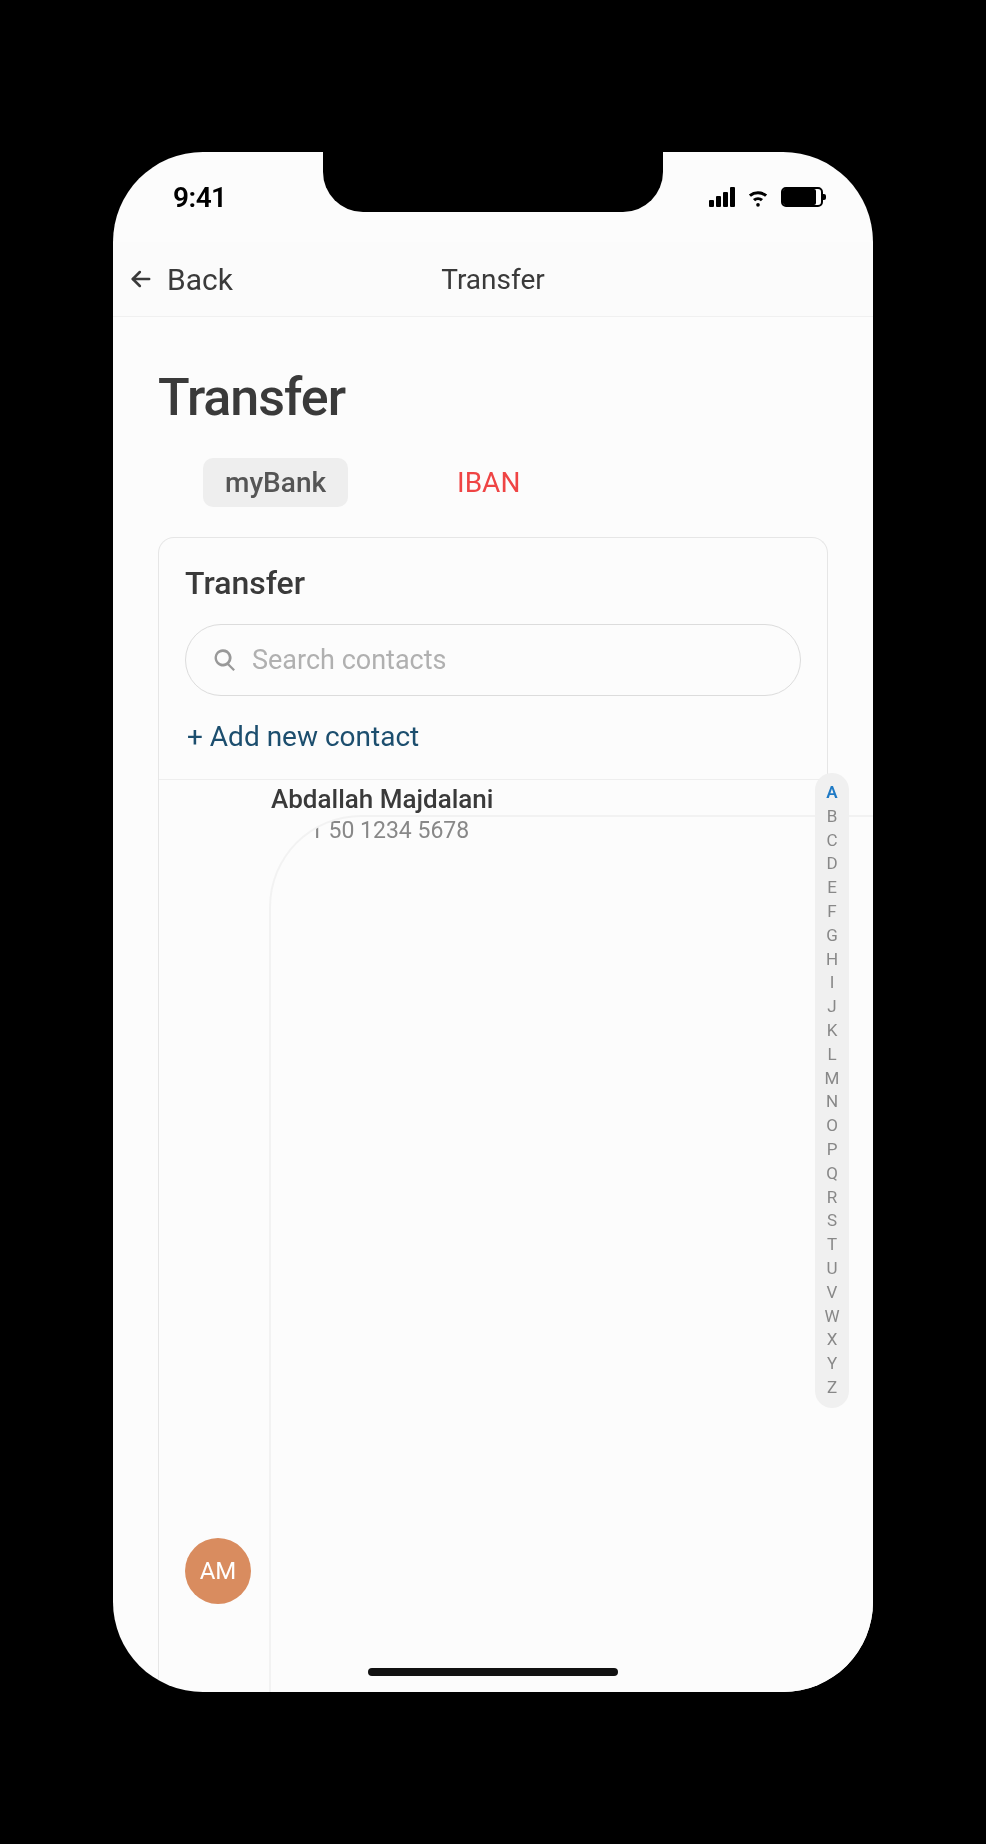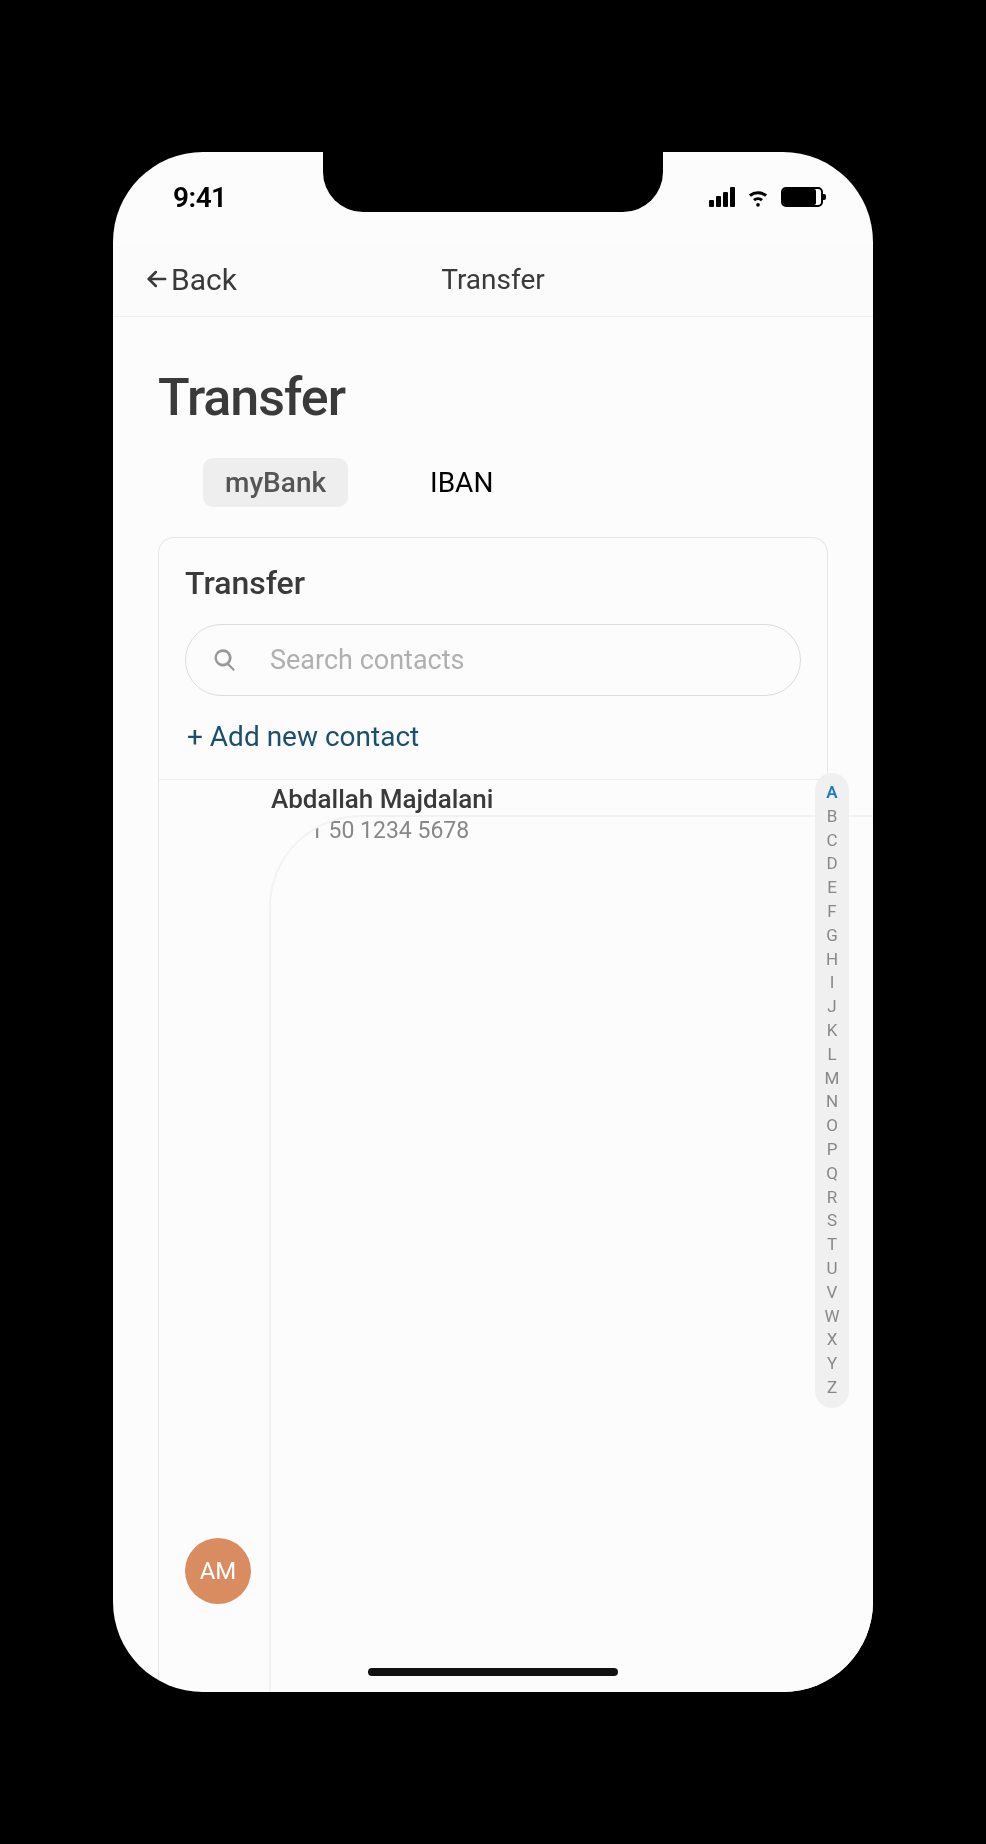--- a/index.html
+++ b/index.html
@@ -68,47 +68,47 @@
 
   .navbar {
     height: 75px;
     display: flex;
     align-items: center;
     position: relative;
     border-bottom: 1px solid #f0f0f0;
     background:#fbfbfb;
   }
   .back {
-    display: flex; align-items: center; gap: 0;
-    padding-left: 30px;
+    display: flex; align-items: center; gap: 12px;
+    padding-left: 14px;
     color: #3a3a3a;
     font-size: 30px;
   }
   .back svg { width: 28px; height: 28px; stroke:#3a3a3a; }
   .nav-title {
     position: absolute; left:0; right:0;
     text-align: center;
     font-size: 28px;
     color: #3a3a3a;
     pointer-events: none;
   }
 
   .content { padding: 50px 45px 0 45px; }
   .big-title {
     font-size: 52px;
     font-weight: 500;
     color: #3a3a3a;
     letter-spacing: -1px;
   }
   .tabs {
-    display: flex; gap: 60px;
+    display: flex; gap: 87px;
     padding: 30px 0 20px 45px;
     font-size: 28px;
   }
-  .tab { color:#000000; padding:8px 22px; border-radius:10px;}
+  .tab { color:#ef4444; padding:8px 22px; border-radius:10px;}
   .tab.active { background:#eeeeee; color:#555; font-weight:500;}
 
   .card {
     border: 1px solid #e6e6e6;
     border-radius: 16px 16px 0 0;
     border-bottom: none;
     margin-top: 10px;
     padding-top: 26px;
   }
   .card-inner { padding: 0 26px; }
@@ -117,21 +117,21 @@
     color: #3a3a3a;
     font-weight: 500;
   }
   .search {
     margin: 22px 0;
     height: 72px;
     border: 1px solid #dcdcdc;
     border-radius: 40px;
     display: flex;
     align-items: center;
-    gap: 32px;
+    gap: 14px;
     padding: 0 26px;
     color: #b0b0b0;
     font-size: 27px;
   }
   .search svg{ width:26px;height:26px; fill:#999;}
   .add-new {
     color: #1c4e6e;
     font-size: 28px;
     padding: 2px 0 26px 2px;
   }

